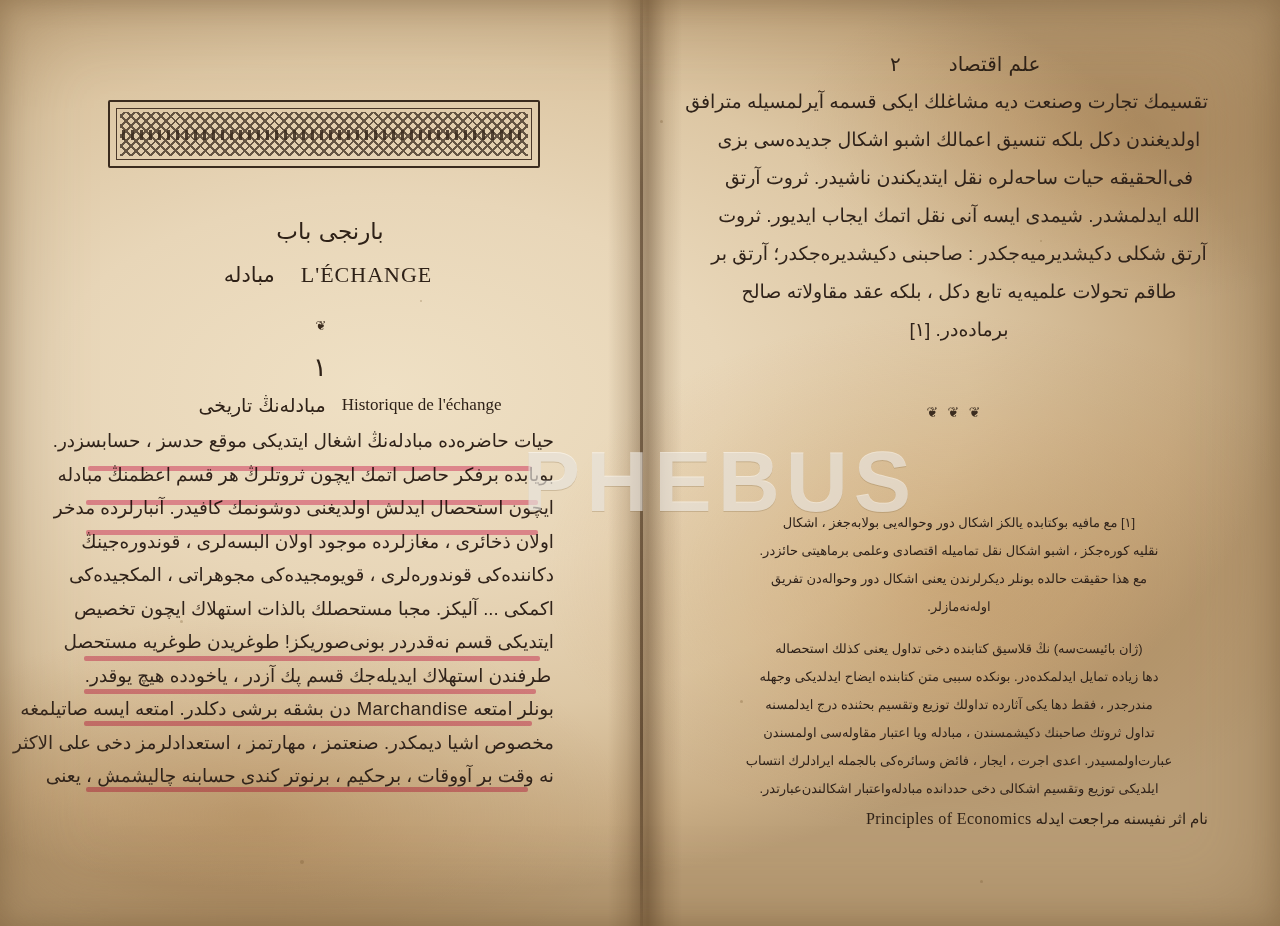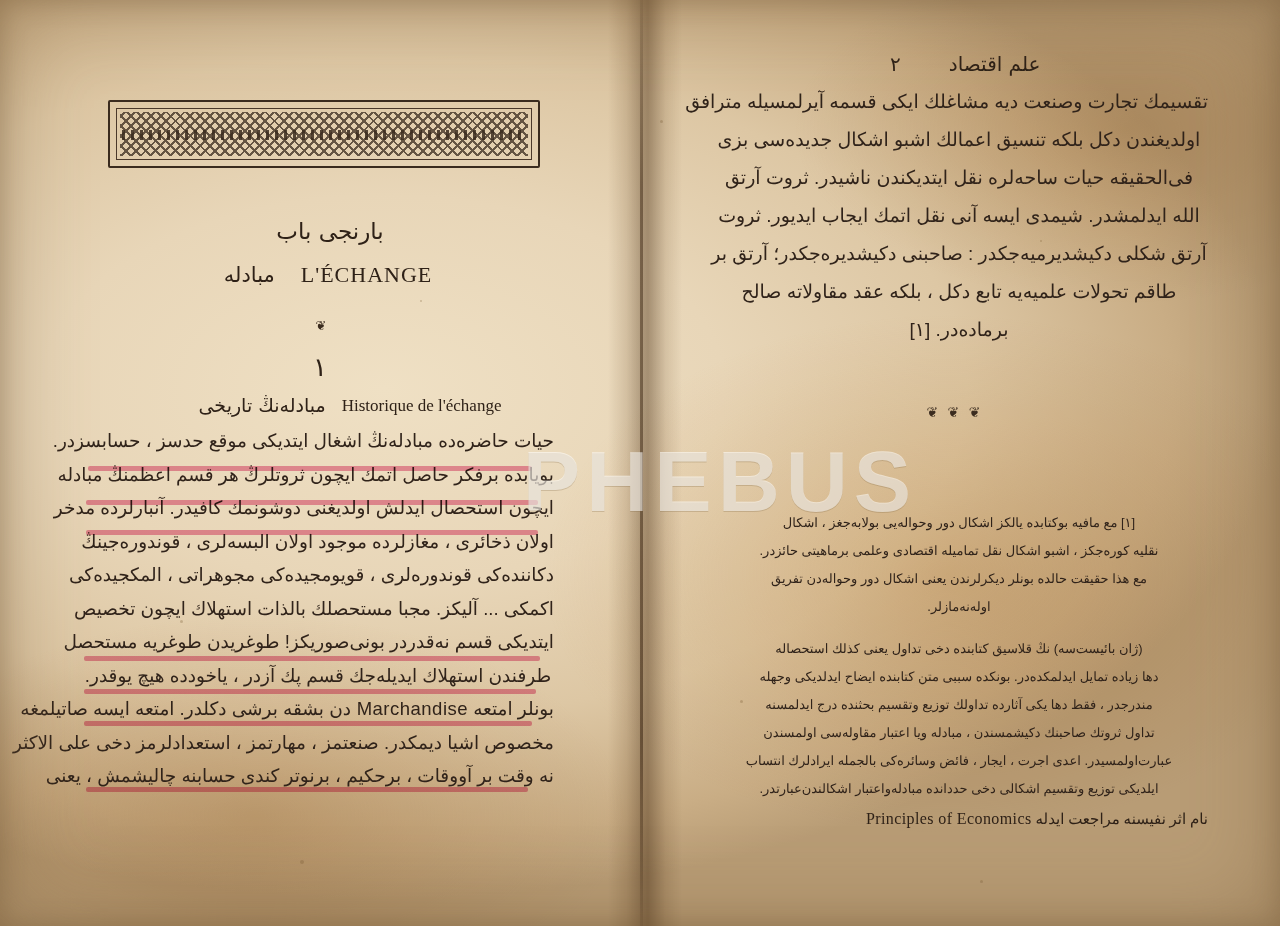--- a/index.html
+++ b/index.html
@@ -182,21 +182,21 @@
     font-family: "DejaVu Sans", sans-serif;
     font-size: 26px;
     color: #2e2117;
   }
   .hist-row {
     position: absolute;
     left: 150px;
     top: 394px;
     width: 400px;
     display: flex;
-    align-items: flex-end;
+    align-items: center;
     justify-content: center;
     gap: 16px;
   }
   .hist-fr {
     font-family: "Liberation Serif", serif;
     font-size: 17px;
     color: #2e2117;
   }
   .hist-ar {
     font-family: "DejaVu Sans", sans-serif;

